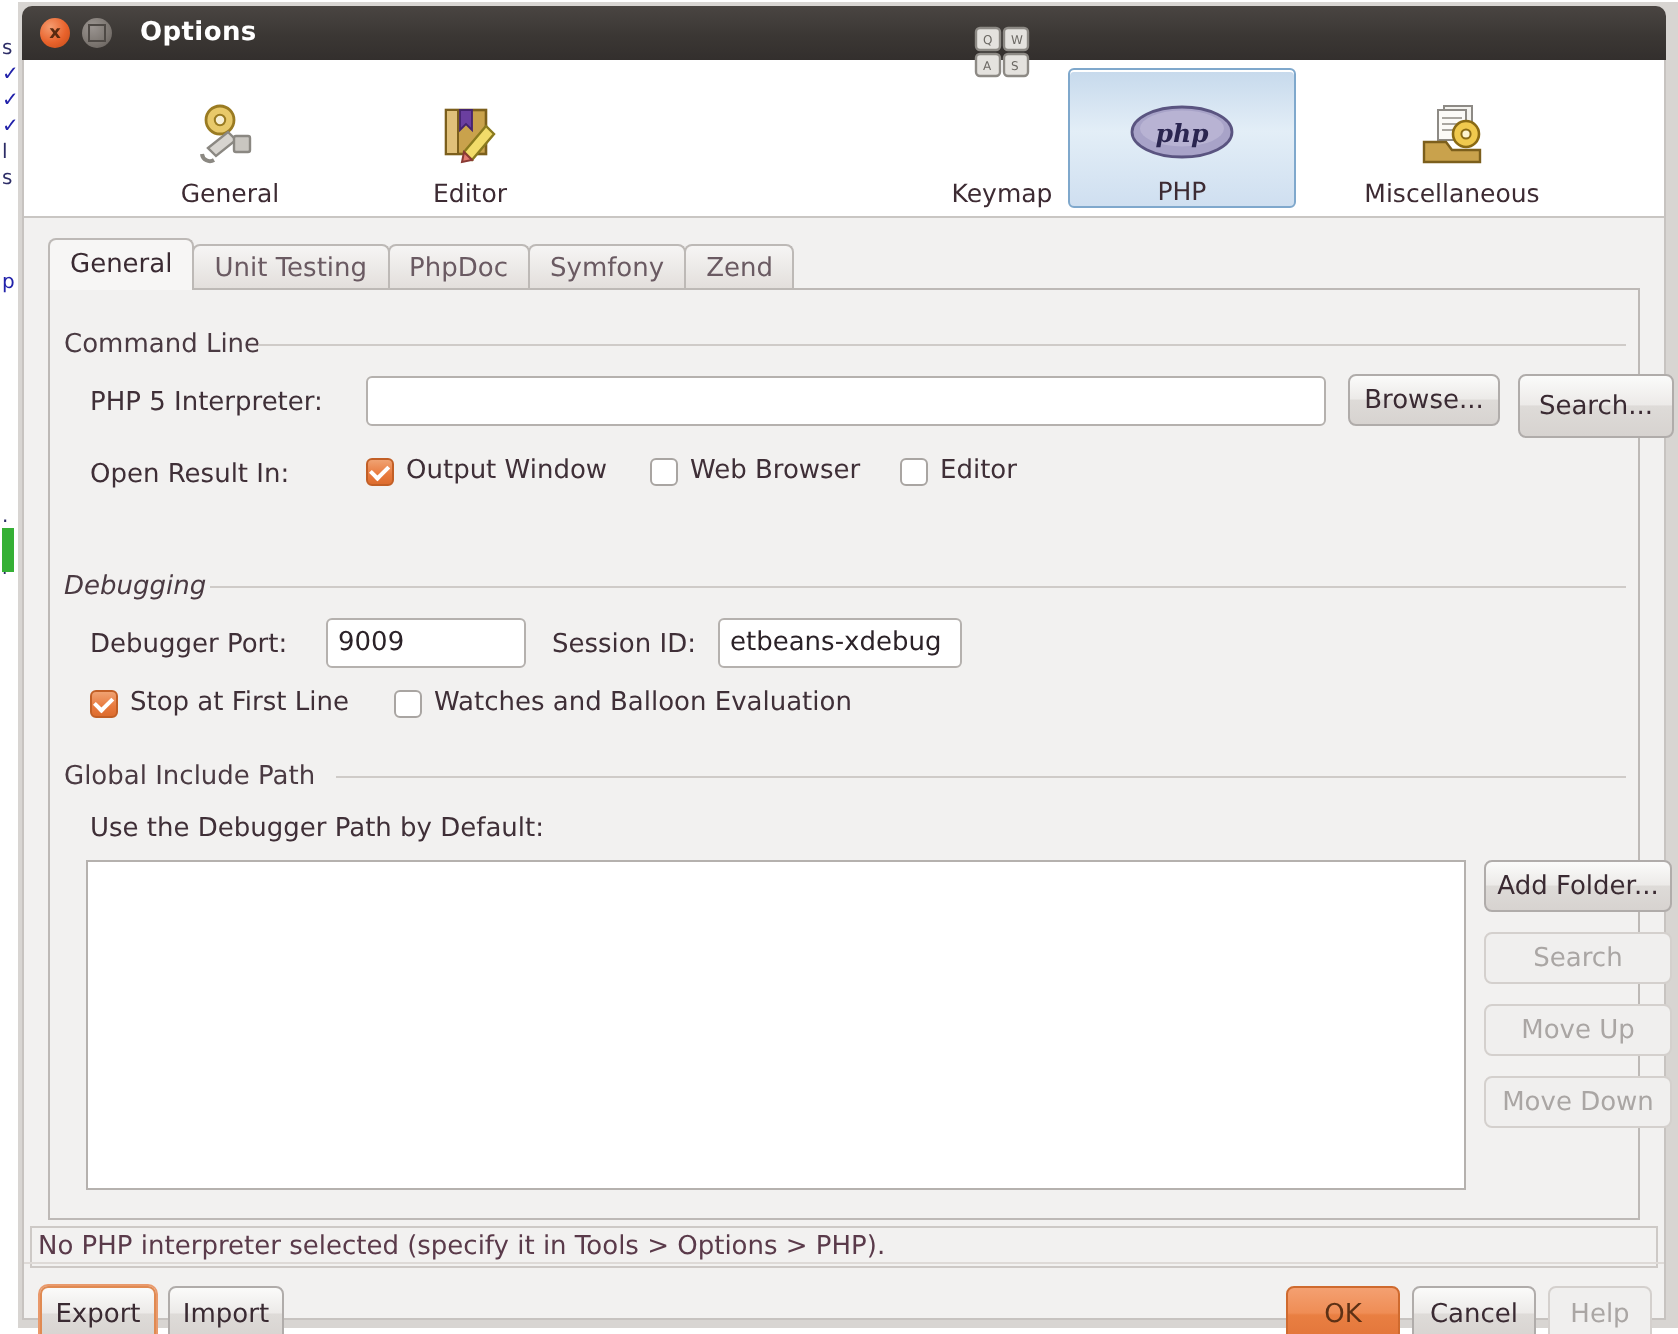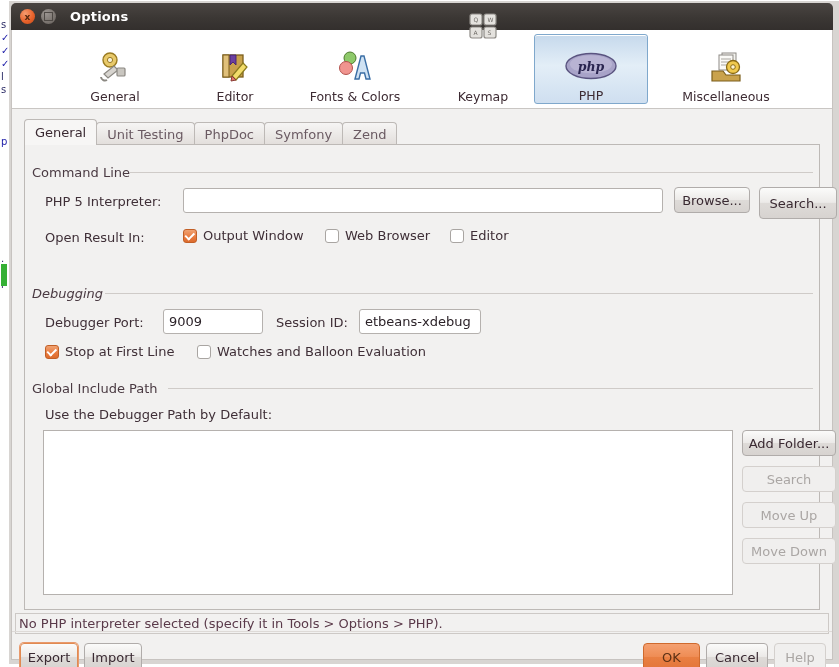--- a/index.html
+++ b/index.html
@@ -348,32 +348,22 @@
             <rect x="5" y="5" width="20" height="22" fill="#c9a24c" stroke="#7c5f1c" stroke-width="1.3"></rect>
             <rect x="5" y="5" width="6" height="22" fill="#e0c07a" stroke="#7c5f1c" stroke-width="1"></rect>
             <path d="M12 5 L18 5 L18 15 L15 12 L12 15 Z" fill="#6b3fa0" stroke="#44236e" stroke-width="0.9"></path>
             <path d="M14 26 L25 13 L29 17 L18 30 Z" fill="#f2dc6a" stroke="#8a7a1e" stroke-width="1.2"></path>
             <path d="M14 26 L18 30 L13 31 Z" fill="#e3796f" stroke="#8a3a34" stroke-width="1"></path>
           </svg>
         </span>
         <span class="cat-label">Editor</span>
       </div>
 
-      <div class="cat" style="left:250px;">
-        <span class="ico">
-          <svg width="34" height="34" viewBox="0 0 34 34">
-            <circle cx="12" cy="8" r="6" fill="#8ec96a" stroke="#4d7a2c" stroke-width="1"></circle>
-            <circle cx="8" cy="18" r="6.5" fill="#f0948f" stroke="#b3534e" stroke-width="1"></circle>
-            <path d="M17 29 L23 6 L26 6 L32 29 L28 29 L26.5 23 L22.5 23 L21 29 Z" fill="#cfe2f3" stroke="#3a6ea5" stroke-width="1.4"></path>
-          </svg>
-        </span>
-        <span class="cat-label">Fonts &amp; Colors</span>
-      </div>
-
-      <div class="cat" style="left:378px;gap:42px;">
+
+      <div class="cat" style="left:396px;gap:42px;">
         <span class="ico">
           <svg width="34" height="34" viewBox="0 0 34 34">
             <g fill="#e4e2de" stroke="#8d8a85" stroke-width="1.2">
               <rect x="4" y="6" width="12" height="11" rx="2"></rect>
               <rect x="18" y="6" width="12" height="11" rx="2"></rect>
               <rect x="4" y="19" width="12" height="11" rx="2"></rect>
               <rect x="18" y="19" width="12" height="11" rx="2"></rect>
             </g>
             <g fill="#6c6964" font-size="6" font-family="DejaVu Sans">
               <text x="7.5" y="14">Q</text>

